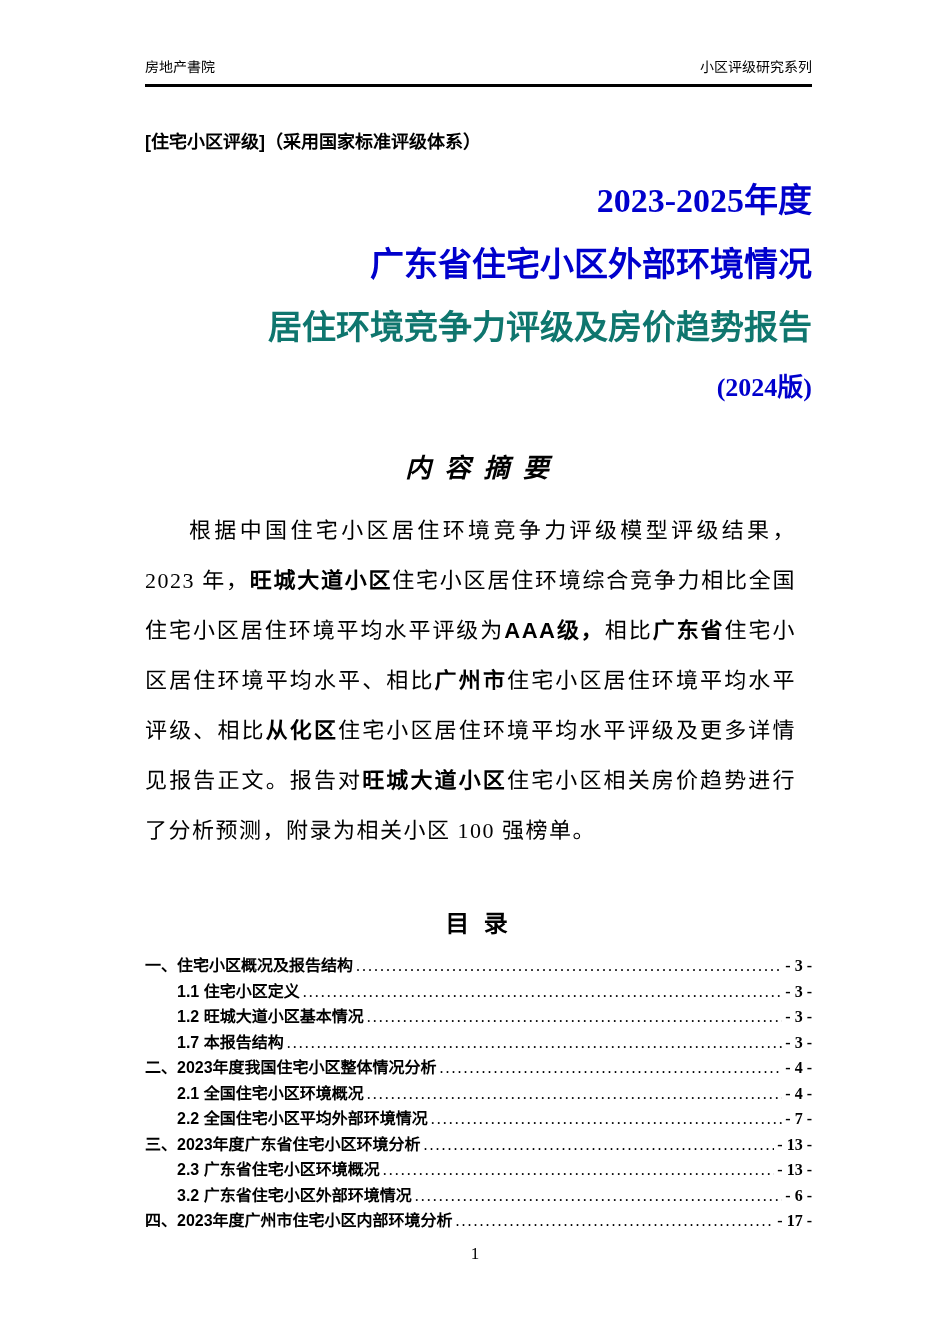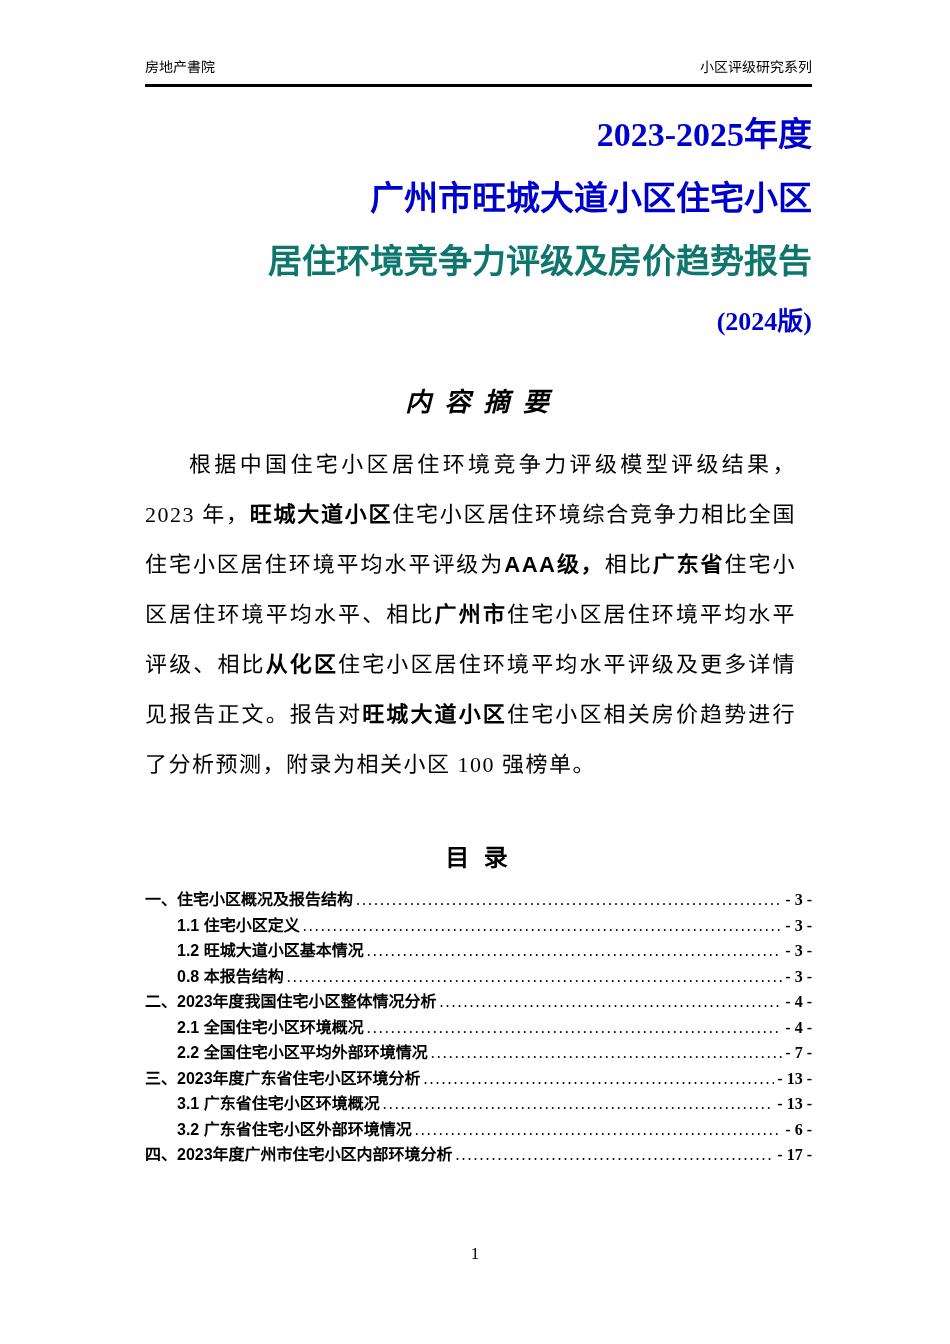--- a/index.html
+++ b/index.html
@@ -132,24 +132,25 @@
 </head>
 <body>
 
 <div class="page">
 
   <header class="page-header">
     <span>房地产書院</span>
     <span>小区评级研究系列</span>
   </header>
 
+  <div class="series-label">[住宅小区评级]（采用国家标准评级体系）</div>
 
   <div class="title-block">
     <div class="title-line title-colored" style="color: rgb(0, 0, 204);">2023-2025年度</div>
-    <div class="title-line title-colored" style="color: rgb(0, 0, 204);">广州市旺城大道小区住宅小区</div>
+    <div class="title-line title-colored" style="color: rgb(0, 0, 204);">广东省住宅小区外部环境情况</div>
     <div class="title-line title-colored" style="color: #0f766e;">居住环境竞争力评级及房价趋势报告</div>
     <div class="title-version title-colored" style="color: rgb(0, 0, 204);">(2024版)</div>
   </div>
 
   <h2 class="summary-heading">内 容 摘 要</h2>
 
   <p class="summary-text"><span class="seg">根据中国住宅小区居住环境竞争力评级模型评级结果，2023 年，</span><span class="seg seg-bold">旺城大道小区</span><span class="seg">住宅小区居住环境综合竞争力相比全国住宅小区居住环境平均水平评级为</span><span class="seg seg-bold">AAA级，</span><span class="seg">相比</span><span class="seg seg-bold">广东省</span><span class="seg">住宅小区居住环境平均水平、相比</span><span class="seg seg-bold">广州市</span><span class="seg">住宅小区居住环境平均水平评级、相比</span><span class="seg seg-bold">从化区</span><span class="seg">住宅小区居住环境平均水平评级及更多详情见报告正文。报告对</span><span class="seg seg-bold">旺城大道小区</span><span class="seg">住宅小区相关房价趋势进行了分析预测，附录为相关小区 100 强榜单。</span></p>
 
   <h2 class="toc-heading">目 录</h2>
 
@@ -163,21 +164,21 @@
         <span class="toc-label">1.1 住宅小区定义</span>
         <span class="toc-leader">........................................................................................................................................................................................................</span>
         <span class="toc-page">- 3 -</span>
       </div>
       <div class="toc-row toc-sub">
         <span class="toc-label">1.2 旺城大道小区基本情况</span>
         <span class="toc-leader">........................................................................................................................................................................................................</span>
         <span class="toc-page">- 3 -</span>
       </div>
       <div class="toc-row toc-sub">
-        <span class="toc-label">0.8 本报告结构</span>
+        <span class="toc-label">1.7 本报告结构</span>
         <span class="toc-leader">........................................................................................................................................................................................................</span>
         <span class="toc-page">- 3 -</span>
       </div>
       <div class="toc-row">
         <span class="toc-label">二、2023年度我国住宅小区整体情况分析</span>
         <span class="toc-leader">........................................................................................................................................................................................................</span>
         <span class="toc-page">- 4 -</span>
       </div>
       <div class="toc-row toc-sub">
         <span class="toc-label">2.1 全国住宅小区环境概况</span>
@@ -188,21 +189,21 @@
         <span class="toc-label">2.2 全国住宅小区平均外部环境情况</span>
         <span class="toc-leader">........................................................................................................................................................................................................</span>
         <span class="toc-page">- 7 -</span>
       </div>
       <div class="toc-row">
         <span class="toc-label">三、2023年度广东省住宅小区环境分析</span>
         <span class="toc-leader">........................................................................................................................................................................................................</span>
         <span class="toc-page">- 13 -</span>
       </div>
       <div class="toc-row toc-sub">
-        <span class="toc-label">3.1 广东省住宅小区环境概况</span>
+        <span class="toc-label">2.3 广东省住宅小区环境概况</span>
         <span class="toc-leader">........................................................................................................................................................................................................</span>
         <span class="toc-page">- 13 -</span>
       </div>
       <div class="toc-row toc-sub">
         <span class="toc-label">3.2 广东省住宅小区外部环境情况</span>
         <span class="toc-leader">........................................................................................................................................................................................................</span>
         <span class="toc-page">- 6 -</span>
       </div>
       <div class="toc-row">
         <span class="toc-label">四、2023年度广州市住宅小区内部环境分析</span>

